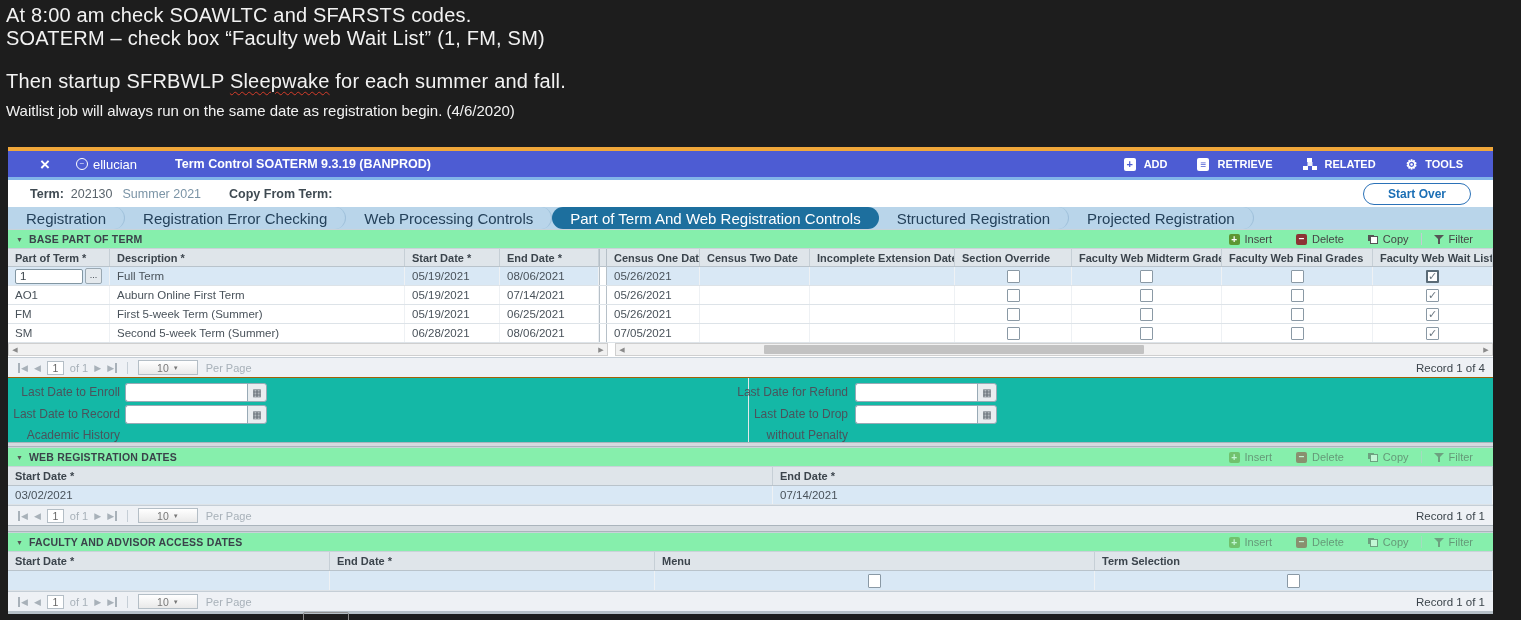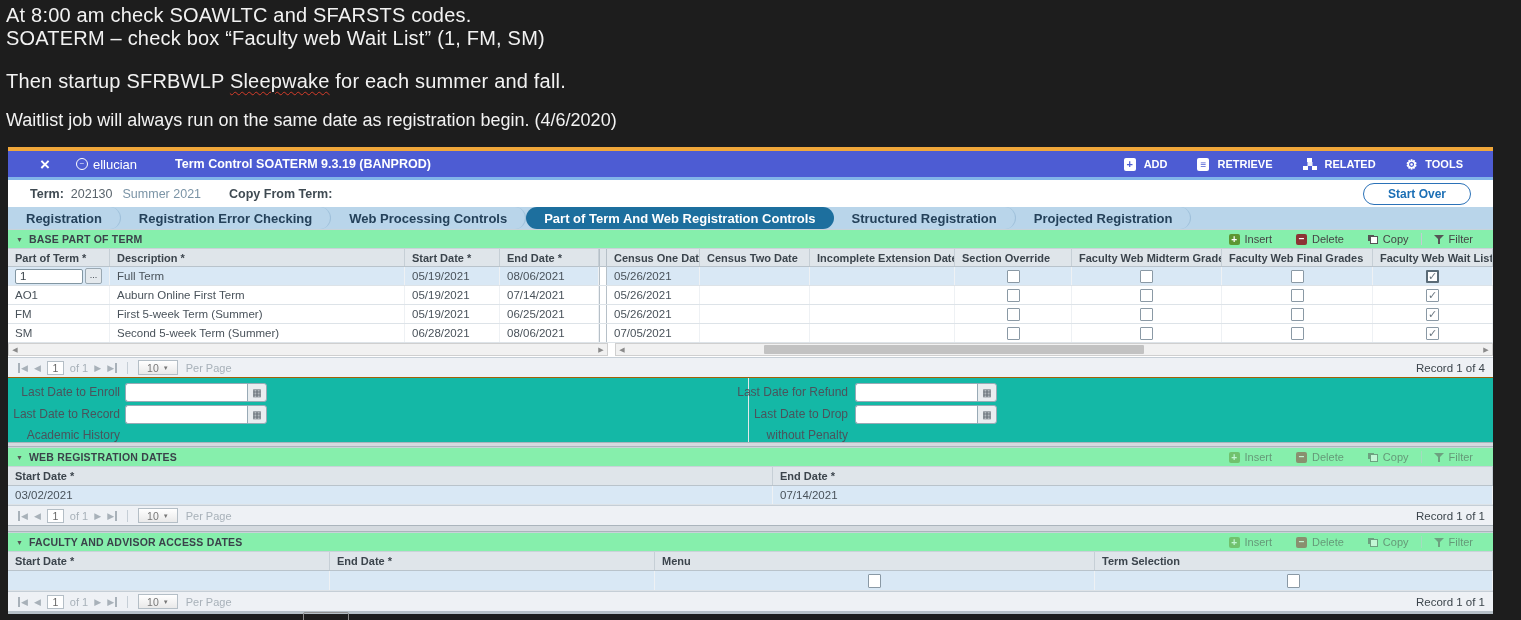--- a/index.html
+++ b/index.html
@@ -4,21 +4,21 @@
 <style>
   * { margin:0; padding:0; box-sizing:border-box; }
   html,body { background:#111; }
   body { font-family:"Liberation Sans", sans-serif; }
   .stage { position:relative; width:1521px; height:620px; background:#1d1d1d; overflow:hidden; }
 
   
   .notes { position:absolute; left:6px; top:4px; color:#f2f2f2; }
   .notes .big { font-size:20px; line-height:23px; letter-spacing:.2px; }
   .notes .gap { height:20px; }
-  .notes .small { font-size:18px; margin-top:17px; }
+  .notes .small { font-size:15px; margin-top:9px; }
   .misspell { text-decoration: underline wavy #d43c2a 1px; text-underline-offset:3px; }
 
   
   .window { position:absolute; left:8px; top:147px; width:1485px; background:#fff;
             border-bottom:3px solid #b6c0c7; }
   .top-strip { height:4px; background:#f0a73a; }
 
   .titlebar { height:26px; background:#4d5cd3; display:flex; align-items:center; color:#fff; }
   .tb-close { font-size:17px; font-weight:bold; margin:0 26px 0 32px; cursor:pointer; line-height:1; }
   .brand { display:flex; align-items:center; gap:5px; margin-right:38px; }
@@ -45,21 +45,21 @@
   .kb-term-label { margin-left:22px; }
   .kb-term-value { color:#5a646c; margin-left:7px; }
   .kb-term-desc { color:#7b94a6; margin-left:10px; }
   .kb-copy-label { margin-left:28px; }
   .start-over { position:absolute; right:22px; top:3px; border:1px solid #2b72b8; color:#1c6fb5;
                 background:#fff; border-radius:12px; font-size:12px; font-weight:bold;
                 padding:3px 24px; cursor:pointer; font-family:inherit; }
 
   
   .tabs { height:22px; background:#b9d5ea; display:flex; }
-  .tab { padding:0 18px; display:flex; align-items:center; font-size:13px; font-weight:bold;
+  .tab { padding:0 18px; display:flex; align-items:center; font-size:15px; font-weight:normal;
          color:#24415a; cursor:pointer; position:relative; white-space:nowrap;
          border-right:1px solid #9fc0da;border-radius:11px; }
   .tab.selected { background:#1d6f9e; color:#fff; border-right:none; }
   .tab.selected::after { content:""; position:absolute; left:50%; bottom:-5px; margin-left:-5px;
                          border:5px solid transparent; border-top-color:#1d6f9e; border-bottom:none; }
 
   
   .sec-header { height:20px; background:#86efac; border-top:1px solid #c9d2d9; border-bottom:1px solid #c9d2d9;
                 display:flex; align-items:center; font-size:10.5px; position:relative; z-index:2; }
   .sec-arrow { font-size:7px; color:#555; margin:0 6px 0 8px; }
@@ -119,21 +119,21 @@
   .pag { height:20px; background:#eef1f5; border-top:1px solid #c5ced6; display:flex; align-items:center;
          font-size:11px; color:#a8b1b9; }
   .pag .nav { display:flex; align-items:center; gap:6px; margin-left:10px; }
   .pag .arrow { font-size:9px; color:#a8b1b9; }
   .pag .barL { border-left:2px solid #a8b1b9; padding-left:1px; }
   .pag .barR { border-right:2px solid #a8b1b9; padding-right:1px; }
   .page-box { width:17px; height:14px; border:1px solid #b4bec6; background:#fff; color:#666;
               font-size:10.5px; display:flex; align-items:center; justify-content:center; }
   .pag .sep { width:1px; height:12px; background:#c5ced6; margin:0 10px; }
   .pp-select { height:15px; border:1px solid #b4bec6; background:linear-gradient(#fff,#e9e9e9);
-               display:flex; align-items:center; gap:4px; padding:0 8px; color:#777; font-size:10.5px; cursor:pointer; }
+               display:flex; align-items:center; gap:4px; padding:0 18px; color:#777; font-size:10.5px; cursor:pointer; }
   .pp-caret { font-size:6px; color:#777; }
   .pp-label { margin-left:8px; }
   .record { margin-left:auto; margin-right:8px; color:#3c454c; font-size:11.5px; }
 
   
   .form-area { height:65px; background:#14b8a6; position:relative; border-top:1px solid #a16207; }
   .v-divider { position:absolute; left:740px; top:0; bottom:0; width:1px; background:#e2e7ea; }
   .f-label { position:absolute; font-size:12px; color:#4a545c; text-align:right; white-space:nowrap; }
   .date-field { position:absolute; display:flex; height:19px; }
   .date-input { width:122px; height:19px; border:1px solid #98aab6; border-right:none;

